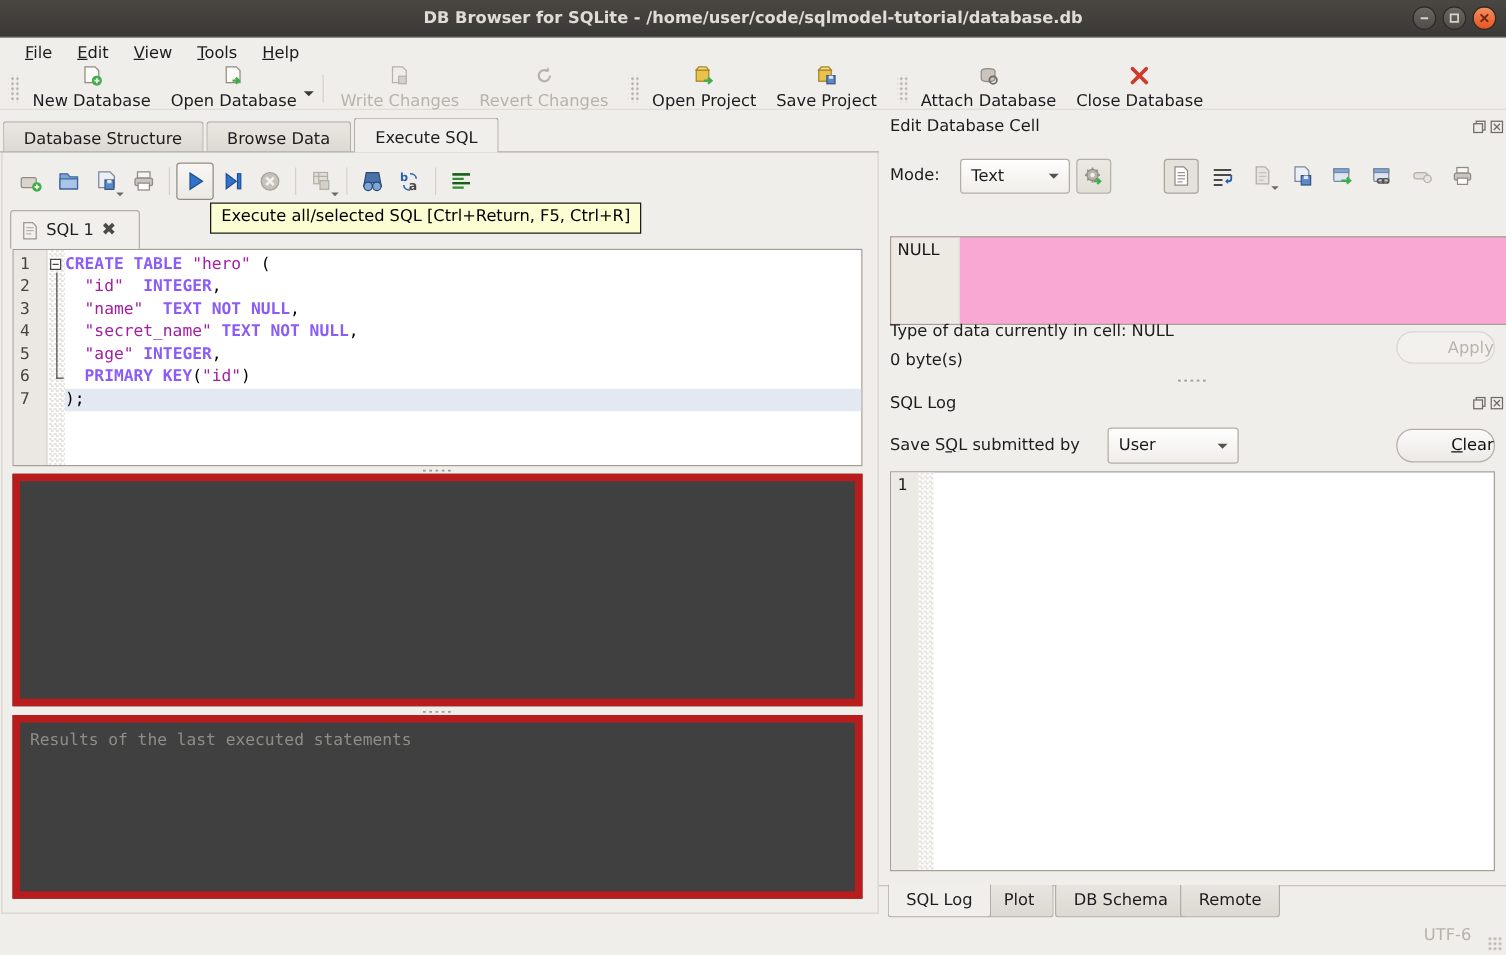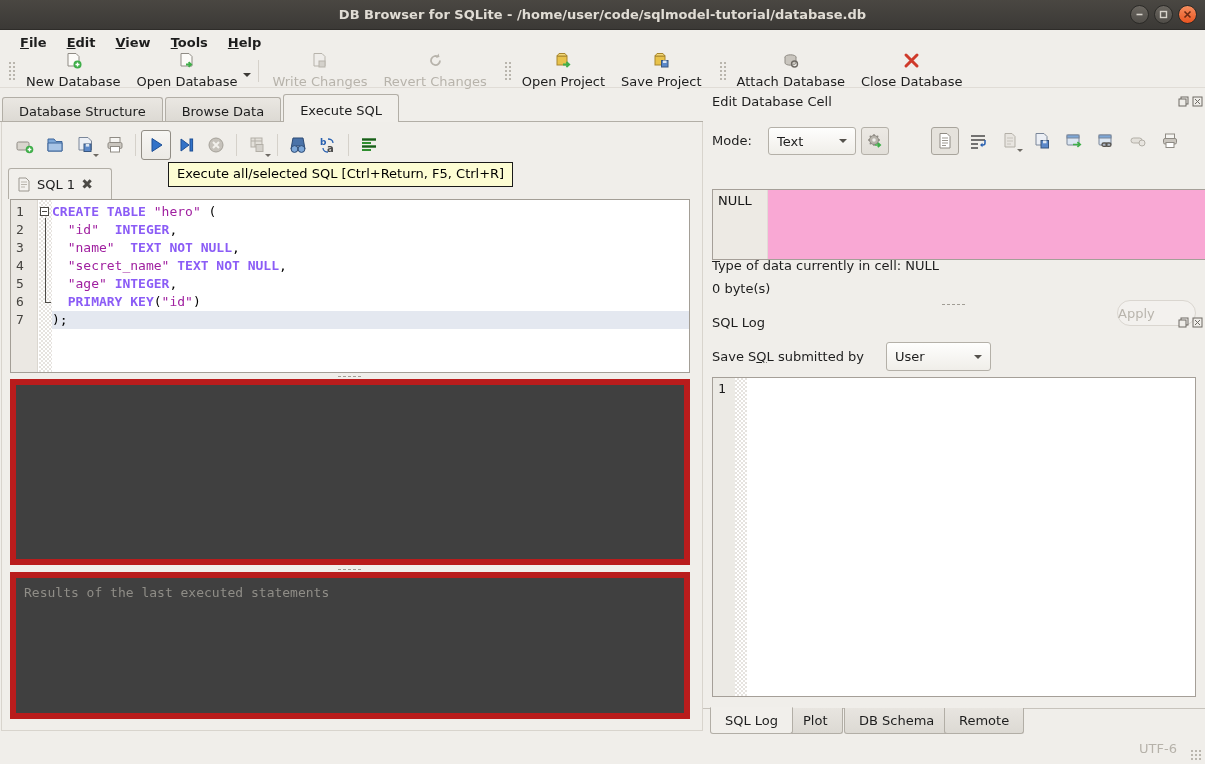--- a/index.html
+++ b/index.html
@@ -14,21 +14,21 @@
   .titlebar .title { color:#e0dcd4; font-weight:bold; font-size:13px; }
   .winbtns { position:absolute; right:8px; top:5px; display:flex; gap:5px; }
   .winbtn { width:19px; height:19px; border-radius:50%; border:1px solid #2b2a27;
     background:linear-gradient(#6a6660,#504d48); display:flex; align-items:center; justify-content:center; }
   .winbtn.close { background:linear-gradient(#f58e5f,#e95420); }
   .winbtn svg { display:block; }
 
   
   .menubar { position:absolute; left:0; top:31px; width:100%; height:23px;
     display:flex; align-items:center; padding-left:10px; background:#f0eeea; }
-  .menu-item { padding:2px 10px;font-weight:bold; }
+  .menu-item { padding:2px 10px; }
   .mn { text-decoration:underline; }
 
   
   .toolbar { position:absolute; left:0; top:54px; width:100%; height:34px;
     display:flex; align-items:center; padding-left:4px; background:#f0eeea;
     border-bottom:1px solid #e0dcd6; }
   .handle { width:8px; height:22px; margin:0 3px;
     background-image:radial-gradient(#b9b5ad 1px, transparent 1.2px);
     background-size:4px 4px; background-position:1px 1px; }
   .tbtn { display:flex; align-items:center; gap:5px; padding:4px 8px; border-radius:3px;flex-direction:column; }
@@ -97,21 +97,21 @@
   
   .dock-title { position:absolute; font-size:13px; color:#1d1d1d; }
   .dockbtns { position:absolute; display:flex; gap:3px; }
   .dockbtn svg { display:block; }
   .row-label { position:absolute; white-space:nowrap; }
   .combo { position:absolute; height:28px; background:linear-gradient(#fefefd,#f0eee9);
     border:1px solid #b4b0a8; border-radius:3px; display:flex; align-items:center;
     padding:0 8px; justify-content:space-between;gap:12px; }
   .combo .arr { width:0; height:0; border-left:4px solid transparent; border-right:4px solid transparent;
     border-top:4px solid #55524d; margin-left:10px; }
-  .btn { position:absolute; border-radius:13px; display:flex; align-items:center; justify-content:flex-start;margin-top:35px; }
+  .btn { position:absolute; border-radius:13px; display:flex; align-items:center; justify-content:flex-end; }
   .btn.enabled { background:linear-gradient(#fbfaf9,#eceae6); border:1px solid #b4b0a8; color:#111; }
   .btn.disabled { background:#f3f1ee; border:1px solid #dad6d0; color:#b9b5ad; }
   .gearbtn { position:absolute; width:28px; height:28px; border:1px solid #b4b0a8; border-radius:3px;
     background:linear-gradient(#ece9e4,#e2dfd9); display:flex; align-items:center; justify-content:center; }
   .cellbtn { position:absolute; width:28px; height:28px; display:flex; align-items:center; justify-content:center; border-radius:3px; }
   .cellbtn.pressed { border:1px solid #a8a49c; background:#e5e2dc; }
   .nullbox { position:absolute; left:712px; top:172px; width:554px; height:71px; background:#f9a8d4; border:1px solid #a59f98;margin-top:17px; }
   .nullbox .strip { position:absolute; left:0; top:0; bottom:0; width:55px; background:#edeae4; border-right:1px solid #e0dcd6; }
   .nullbox .val { position:absolute; left:5px; top:3px; color:#161616; }
   .logbox { position:absolute; left:712px; top:377px; width:484px; height:320px; background:#fff; border:1px solid #a59f98;

